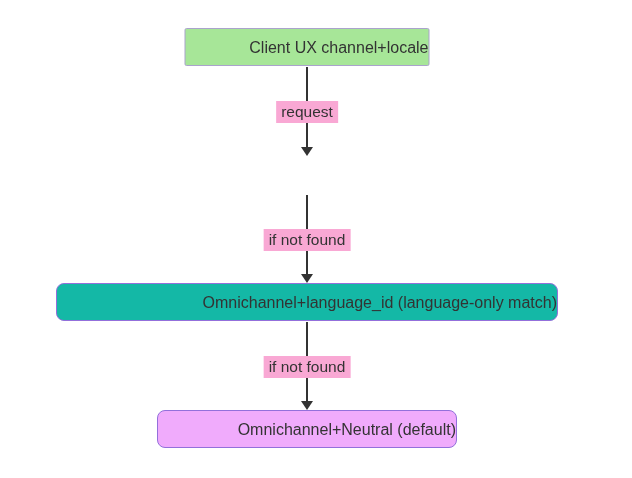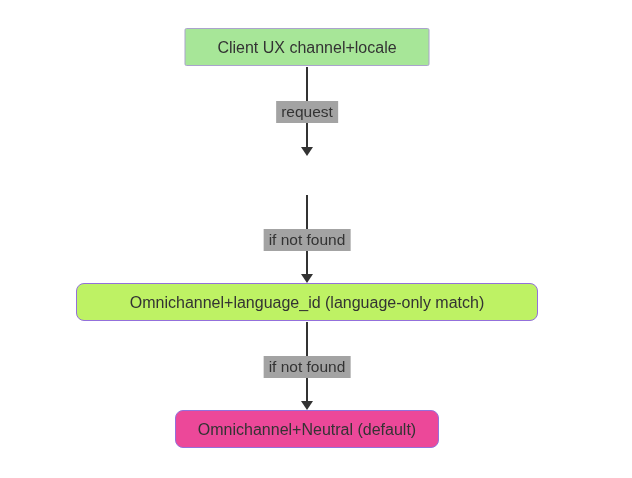--- a/index.html
+++ b/index.html
@@ -15,21 +15,21 @@
     font-family: "Liberation Sans", sans-serif;
     color: #333333;
     overflow: hidden;
   }
   .node {
     position: absolute;
     left: 307px;
     transform: translateX(-50%);
     height: 38px;
     line-height: 38px;
-    text-align: center;
+    text-align: right;
     font-size: 16px;
     white-space: nowrap;
     box-sizing: border-box;
   }
   .node-rect {
     border-radius: 2px;
   }
   .node-rounded {
     border-radius: 8px;
   }
@@ -40,28 +40,28 @@
     border: 1.5px solid #aaa3cc;
   }
   #node-1 {
     top: 156px;
     width: 368px;
     background: #e8f2fc;
     border: 1.5px solid #9370db;
   }
   #node-2 {
     top: 283px;
-    width: 462px;
-    background: #bef264;
+    width: 502px;
+    background: #14b8a6;
     border: 1.5px solid #9370db;
   }
   #node-3 {
     top: 410px;
-    width: 264px;
-    background: #ec4899;
+    width: 300px;
+    background: #f0abfc;
     border: 1.5px solid #9370db;
   }
   .edge-line {
     position: absolute;
     left: 306px;
     width: 2px;
     background: #333333;
   }
   #edge-line-0 { top: 67px;  height: 81px; }
   #edge-line-1 { top: 195px; height: 80px; }
@@ -75,21 +75,21 @@
     border-right: 6px solid transparent;
     border-top: 9px solid #333333;
   }
   #arrowhead-0 { top: 147px; }
   #arrowhead-1 { top: 274px; }
   #arrowhead-2 { top: 401px; }
   .edge-label {
     position: absolute;
     left: 307px;
     transform: translateX(-50%);
-    background: #a3a3a3;
+    background: #f9a8d4;
     color: #333333;
     font-size: 15.5px;
     padding: 2px 5px;
     white-space: nowrap;
   }
   #edge-label-0 { top: 101px; }
   #edge-label-1 { top: 229px; }
   #edge-label-2 { top: 356px; }
 </style>
 </head>

